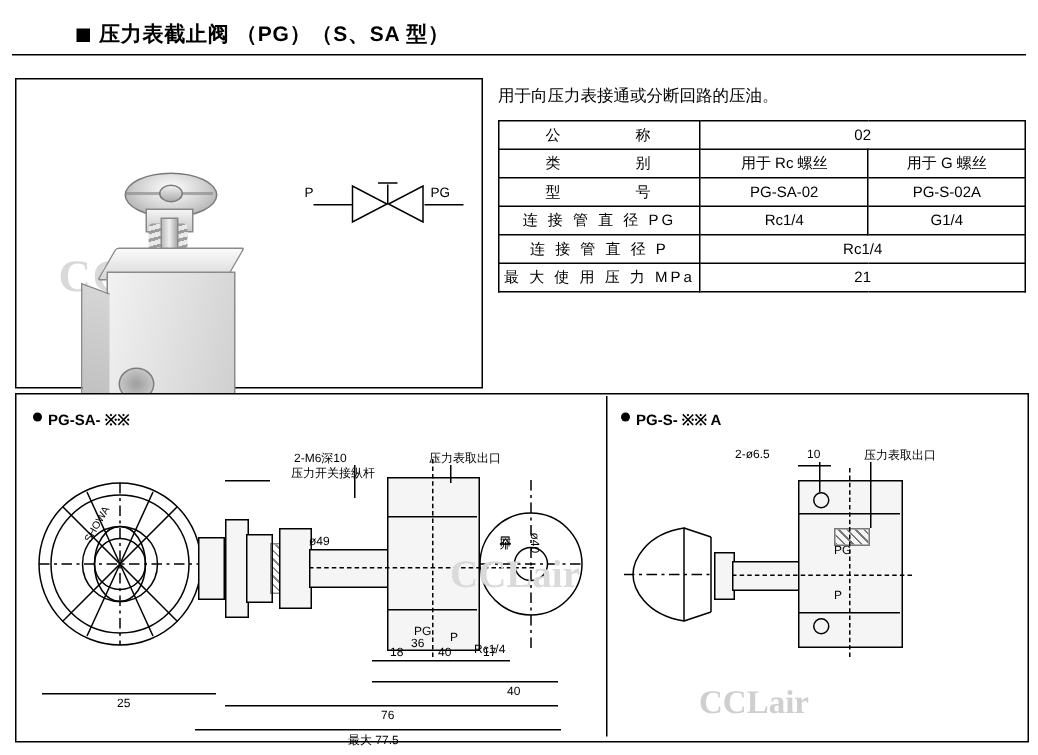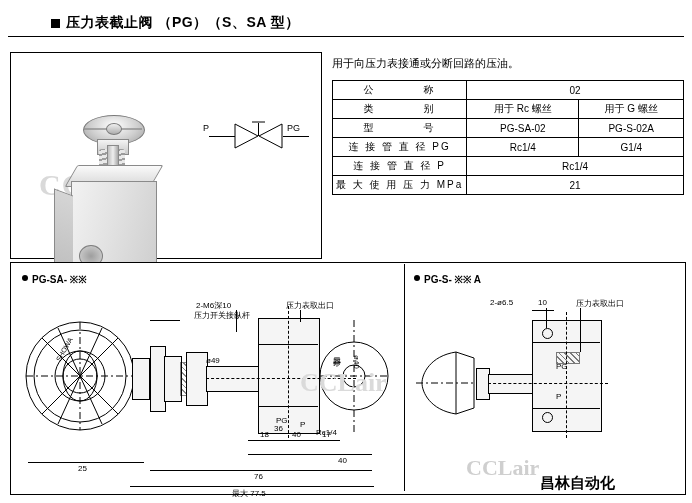--- a/index.html
+++ b/index.html
@@ -330,17 +330,14 @@
   <div class="lead" style="left:576px;top:298px;">压力表取出口</div>
   <div class="ln vl" style="left:580px;top:308px;height:44px;"></div>
 
   <div class="dim" style="left:538px;top:298px;">10</div>
   <div class="ln hl" style="left:532px;top:310px;width:22px;"></div>
   <div class="txt" style="left:556px;top:362px;">PG</div>
   <div class="txt" style="left:556px;top:392px;">P</div>
 
   <div class="wm2">CCLair</div>
   <div class="wm3">CCLair</div>
-  <div class="brand">
-    <span>昌林自动化</span>
-  </div>
 
 </div>
 
 </body></html>

